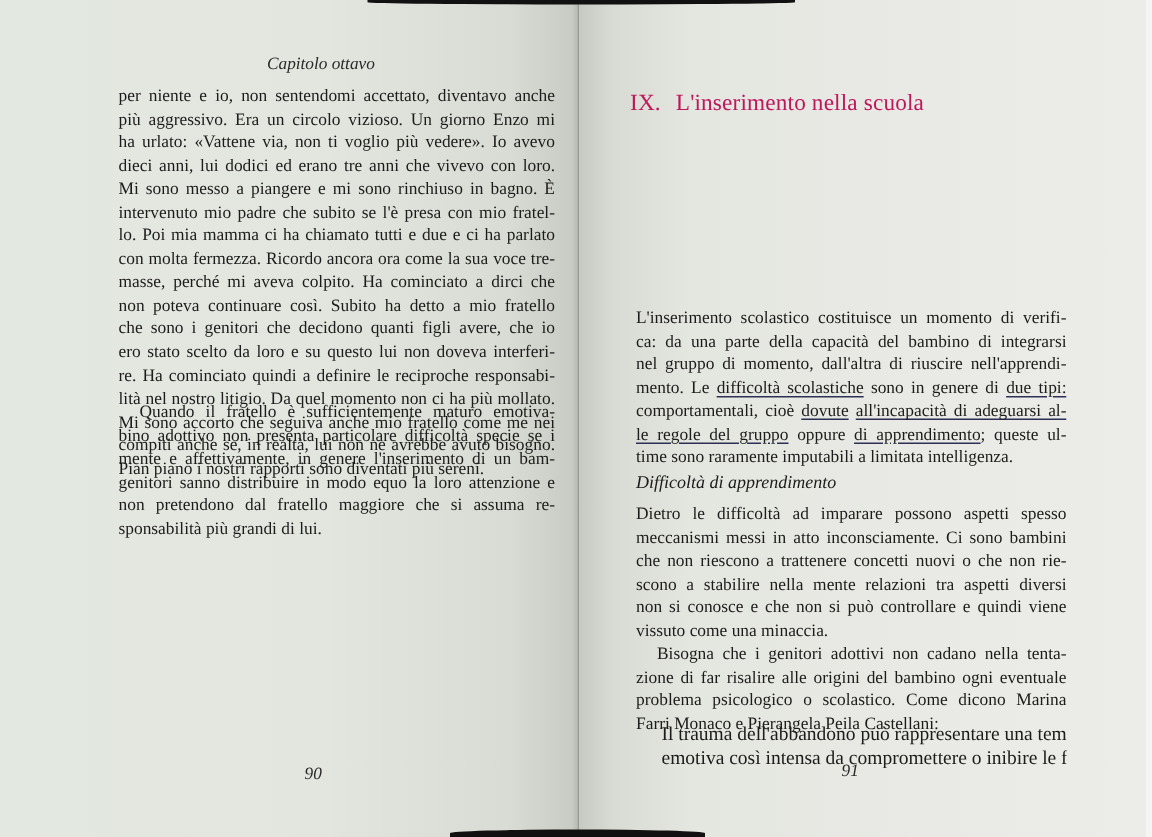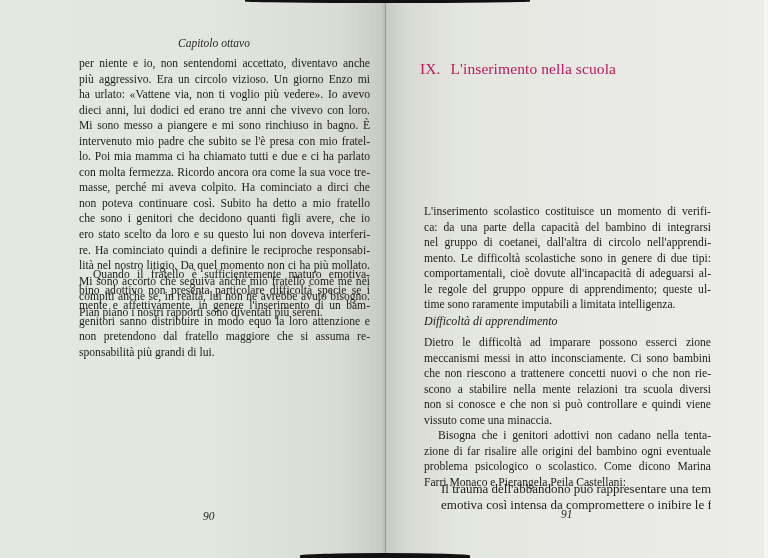--- a/index.html
+++ b/index.html
@@ -46,21 +46,21 @@
   .pn-right { left: 561px; top: 508px; }
 
   .chapter-title { position: absolute; left: 420px; top: 60px; font-size: 15.5px; color: #be185d; letter-spacing: .1px; }
   .chapter-title .num { margin-right: 10px; }
 
   .right-p1 { left: 424px; top: 204px; width: 287px; }
   .subhead { position: absolute; left: 424px; top: 314px; font-style: italic; font-size: 12px; }
   .right-p2 { left: 424px; top: 335px; width: 287px; }
   .quote { left: 441px; top: 481px; width: 270px; font-size: 13px; }
 
-  .ul { text-decoration-color: #2d2f55; text-decoration-thickness: 1px; text-underline-offset: 2px; }
+  .ul { text-decoration: underline; text-decoration-color: #2d2f55; text-decoration-thickness: 1px; text-underline-offset: 2px; }
 </style>
 </head>
 <body>
 
 <div class="spread">
   <div class="page-left"></div>
   <div class="page-right"></div>
   <div class="edge-right"></div>
   <div class="gutter-line"></div>
   <div class="shadow-top"></div>
@@ -98,32 +98,32 @@
 
   <div class="page-num pn-left">90</div>
 
   <div class="chapter-title">
     <span class="num">IX.</span><span>L'inserimento nella scuola</span>
   </div>
 
   <div class="text-block right-p1" id="rp1">
       <span class="line"><span>L'inserimento scolastico costituisce un momento di verifi-</span></span>
       <span class="line"><span>ca: da una parte della capacità del bambino di integrarsi</span></span>
-      <span class="line"><span>nel gruppo di coetanei, dall'altra di circolo nell'apprendi-</span></span>
+      <span class="line"><span>nel gruppo di momento, dall'altra di riuscire nell'apprendi-</span></span>
       <span class="line"><span>mento. Le </span><span class="ul">difficoltà scolastiche</span><span> sono in genere di </span><span class="ul">due tipi:</span></span>
       <span class="line"><span>comportamentali, cioè </span><span class="ul">dovute</span><span> </span><span class="ul">all'incapacità di adeguarsi al-</span></span>
       <span class="line"><span class="ul">le regole del gruppo</span><span> oppure </span><span class="ul">di apprendimento</span><span>; queste ul-</span></span>
       <span class="line last"><span>time sono raramente imputabili a limitata intelligenza.</span></span>
     </div>
   <div class="subhead">Difficoltà di apprendimento</div>
   <div class="text-block right-p2" id="rp2">
-      <span class="line">Dietro le difficoltà ad imparare possono esserci zione</span>
+      <span class="line">Dietro le difficoltà ad imparare possono aspetti spesso</span>
       <span class="line">meccanismi messi in atto inconsciamente. Ci sono bambini</span>
       <span class="line">che non riescono a trattenere concetti nuovi o che non rie-</span>
-      <span class="line">scono a stabilire nella mente relazioni tra scuola diversi</span>
+      <span class="line">scono a stabilire nella mente relazioni tra aspetti diversi</span>
       <span class="line">non si conosce e che non si può controllare e quindi viene</span>
       <span class="line last">vissuto come una minaccia.</span>
       <div style="height: 0px;"></div>
       <span class="line indent">Bisogna che i genitori adottivi non cadano nella tenta-</span>
       <span class="line">zione di far risalire alle origini del bambino ogni eventuale</span>
       <span class="line">problema psicologico o scolastico. Come dicono Marina</span>
       <span class="line last">Farri Monaco e Pierangela Peila Castellani:</span>
     </div>
   <div class="text-block quote" id="rq">
       <span class="line">Il trauma dell'abbandono può rappresentare una tempesta</span>

